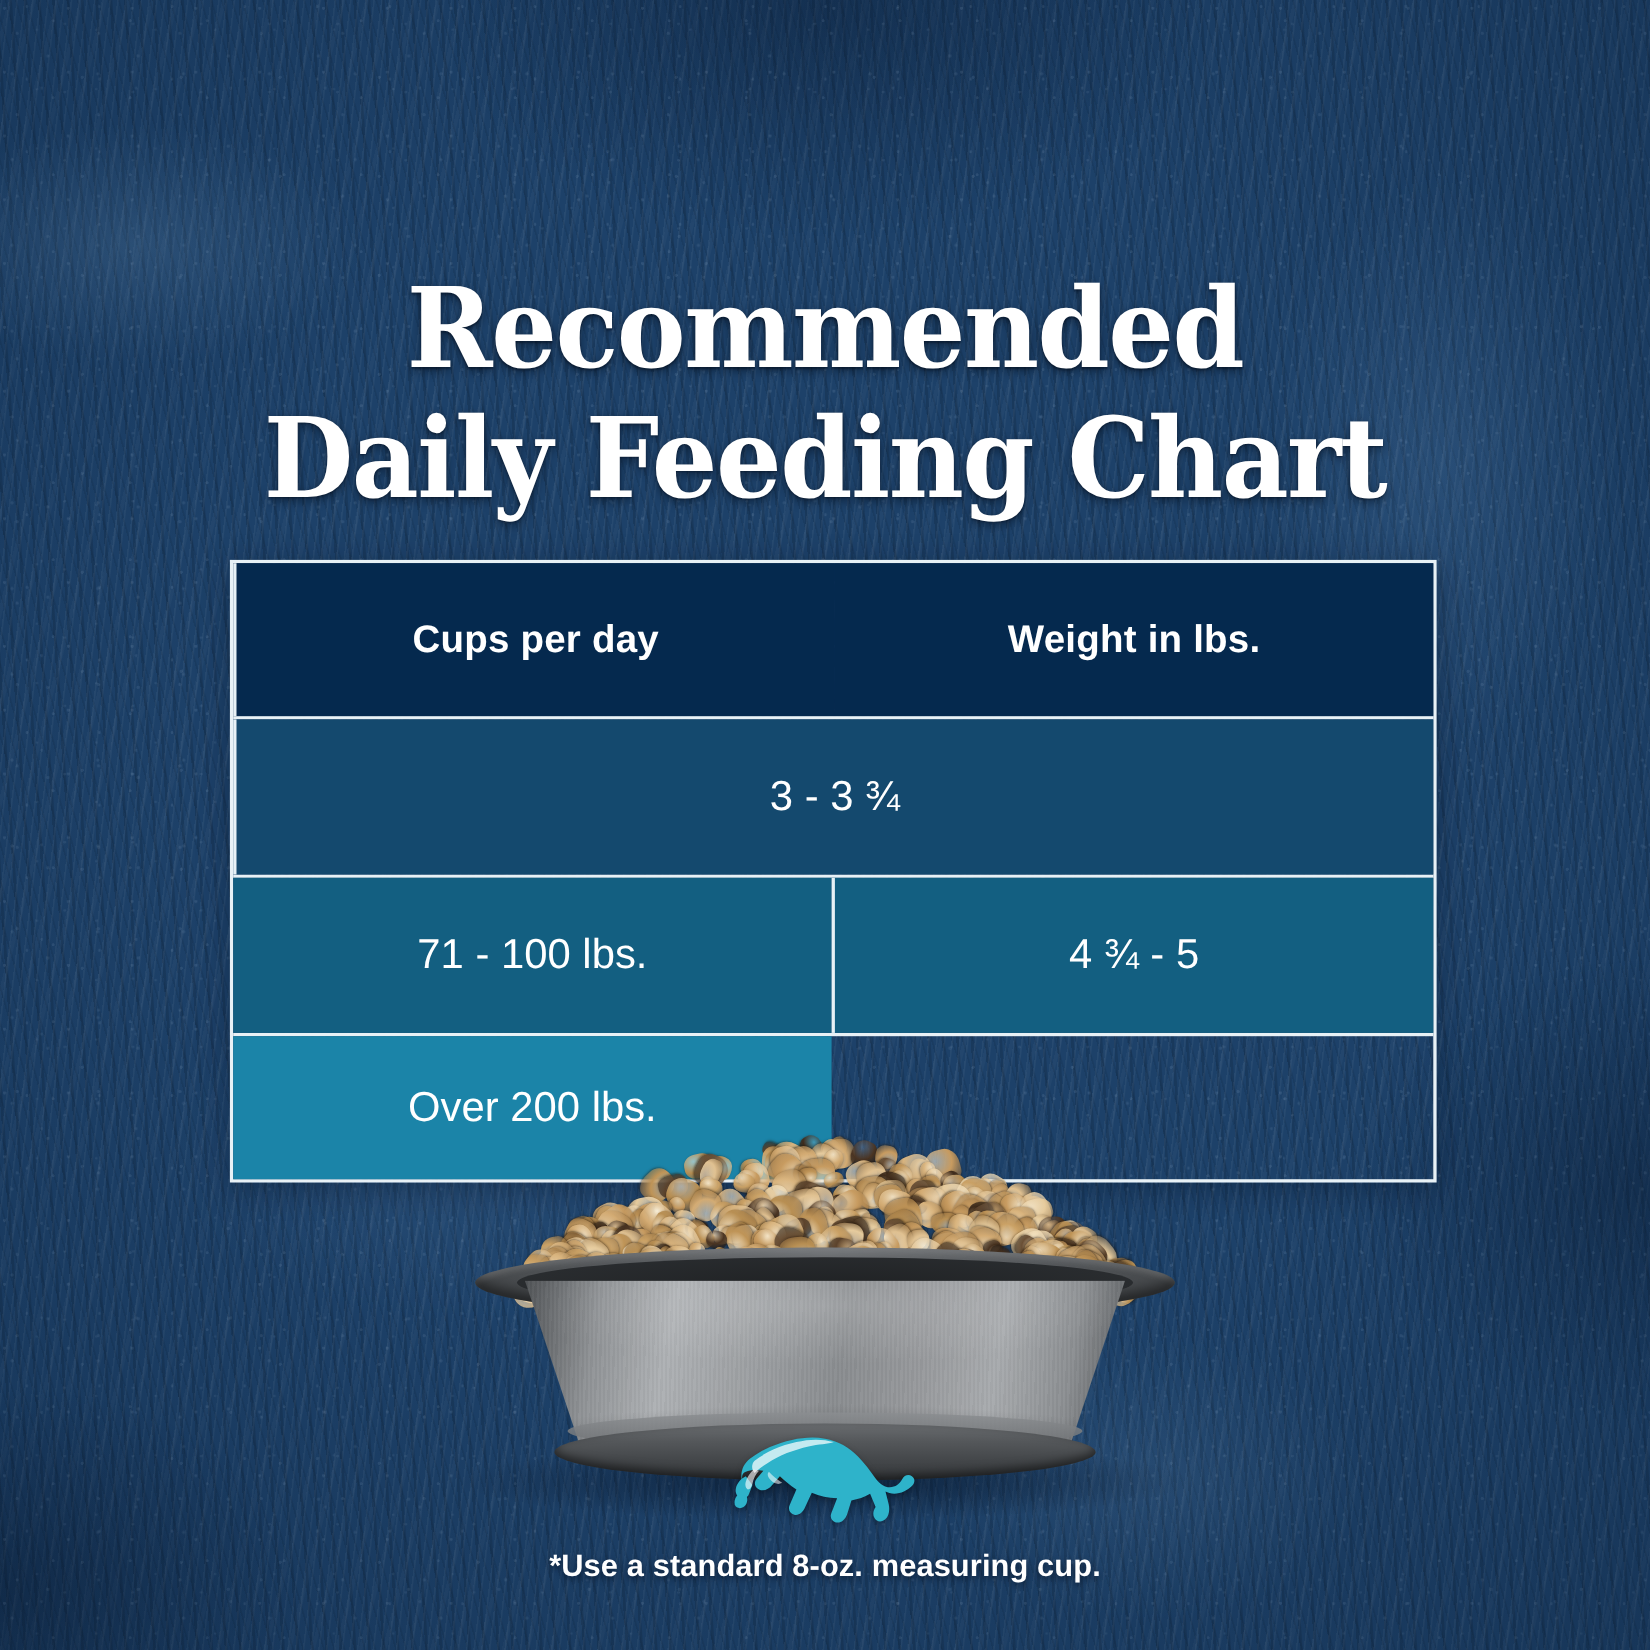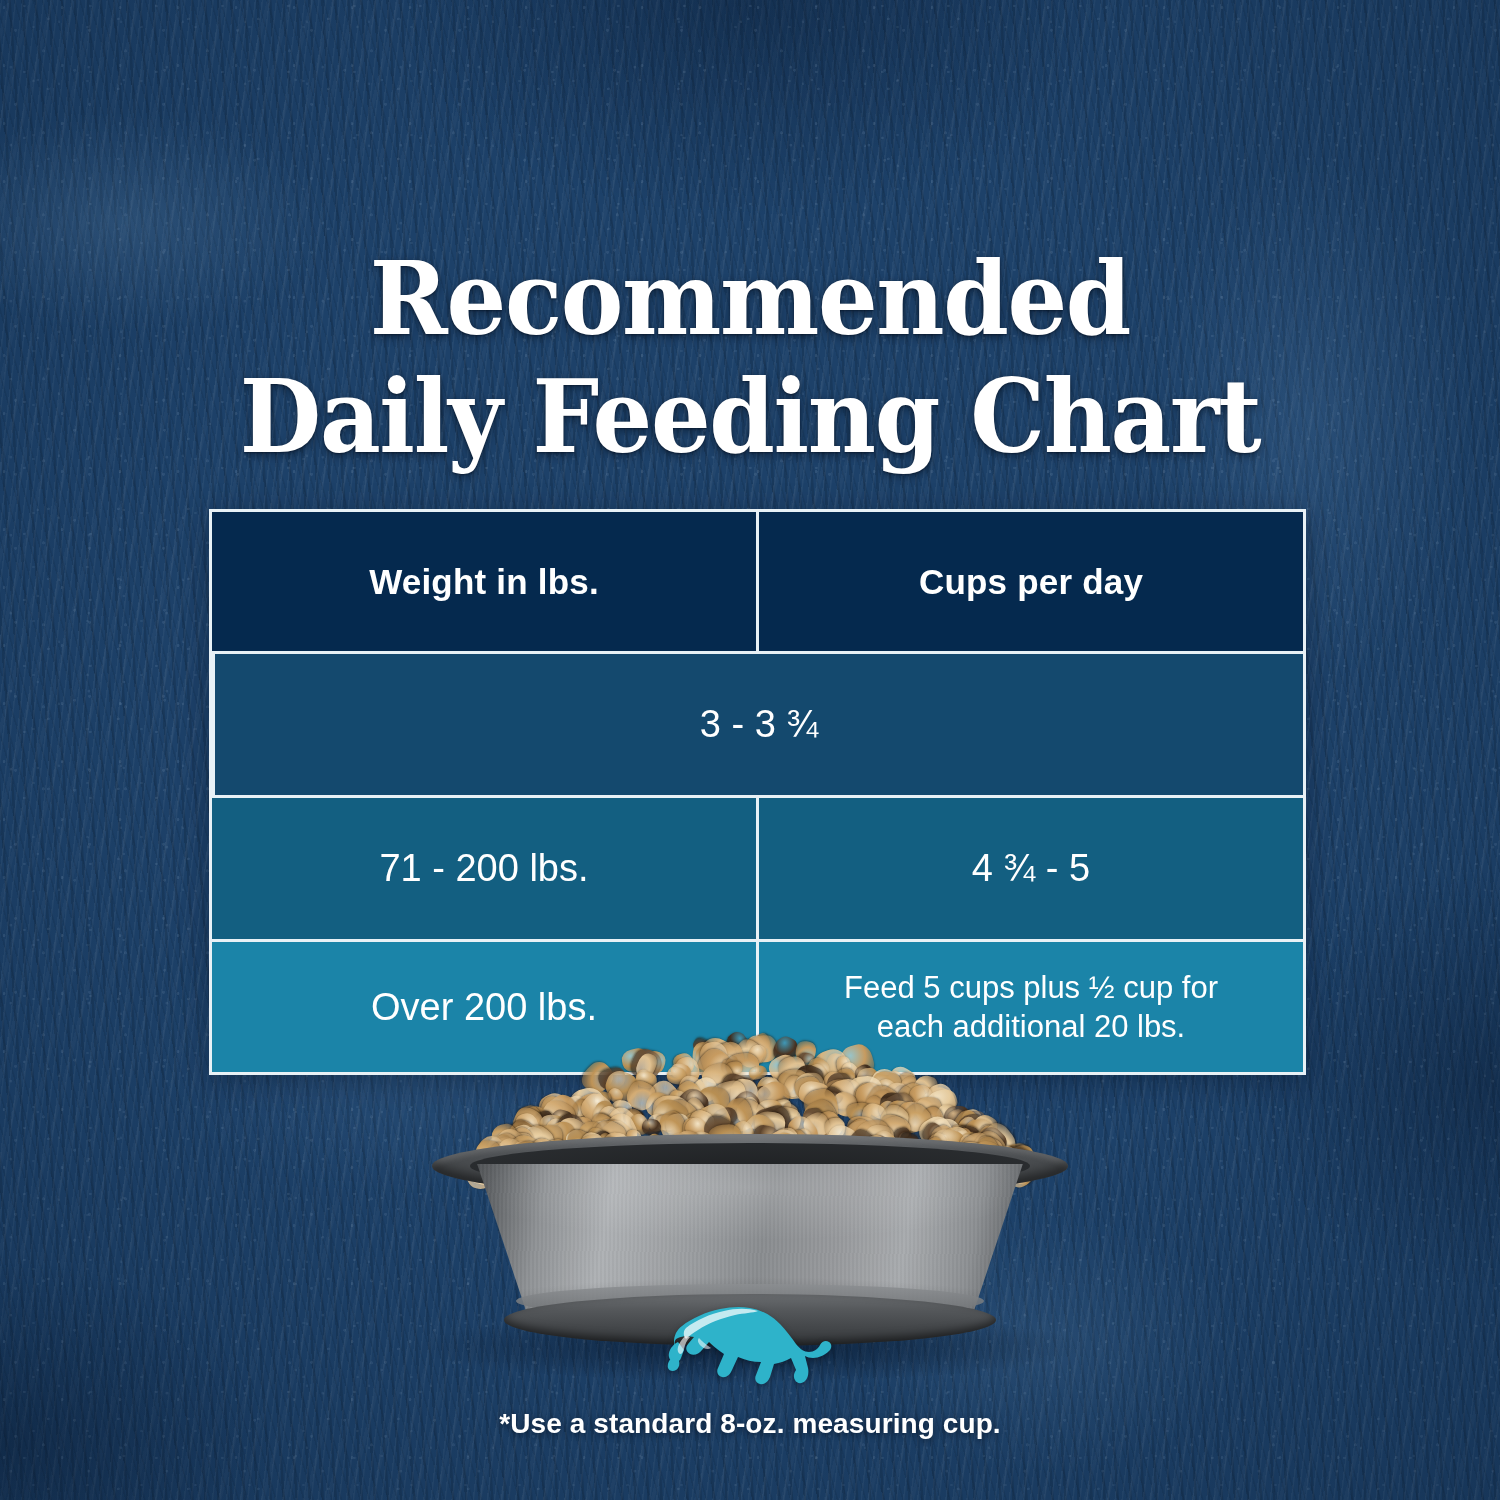--- a/index.html
+++ b/index.html
@@ -196,50 +196,46 @@
   <div class="bg-mottle"></div>
   <div class="bg-grain"></div>
   <div class="bg-vignette"></div>
 
   <h1 id="title">Recommended
 Daily Feeding Chart</h1>
 
   <div id="chart-table">
 
     <div class="trow row-head">
+      <div class="tcell c-right">
+        <span class="cellwrap">Cups per day</span>
+      </div>
       <div class="tcell c-left">
         <span class="cellwrap">Weight in lbs.</span>
-      </div>
-      <div class="tcell c-right">
-        <span class="cellwrap">Cups per day</span>
       </div>
     </div>
 
     <div class="trow row-1">
       <div class="tcell c-right">
         <span class="cellwrap">3 - 3 ¾</span>
       </div>
     </div>
 
     <div class="trow row-2">
       <div class="tcell c-left">
-        <span class="cellwrap">71 - 200 lbs.</span>
+        <span class="cellwrap">71 - 100 lbs.</span>
       </div>
       <div class="tcell c-right">
         <span class="cellwrap">4 ¾ - 5</span>
       </div>
     </div>
 
     <div class="trow row-3">
       <div class="tcell c-left">
         <span class="cellwrap">Over 200 lbs.</span>
-      </div>
-      <div class="tcell c-right">
-        <span class="cellwrap">Feed 5 cups plus ½ cup for
-each additional 20 lbs.</span>
       </div>
     </div>
 
   </div>
 
   <div id="bowl-scene">
 
     <div id="bowl-shadow"></div>
 
     <div id="kibble">

